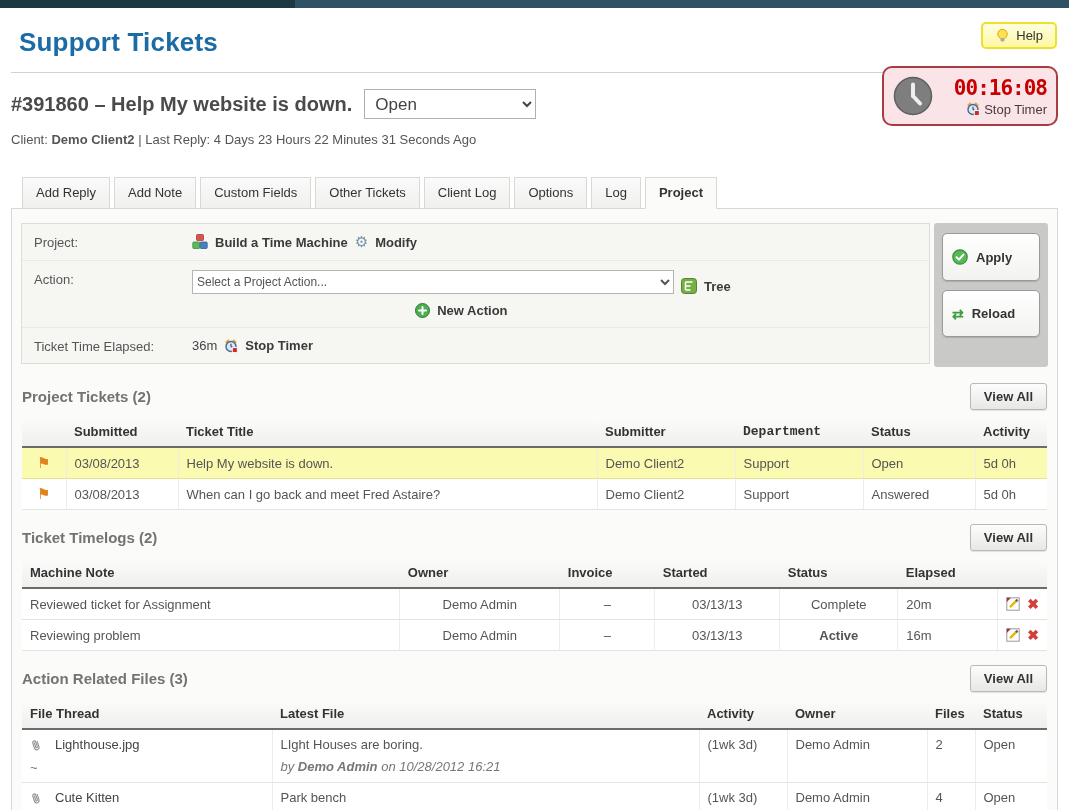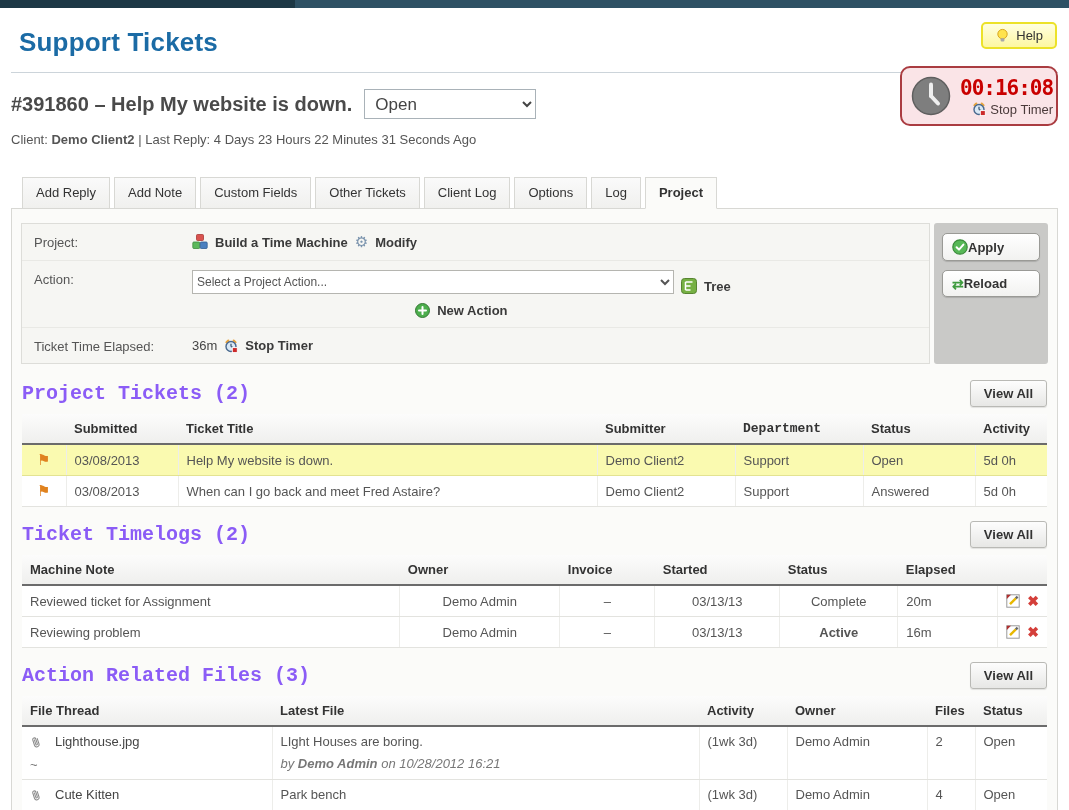--- a/index.html
+++ b/index.html
@@ -26,21 +26,21 @@
   .ticket-row { display:flex; align-items:center; gap:12px; margin-top:16px; }
   h2.ticket-title { margin:0; font-size:20px; font-weight:bold; color:#4a4a4a; }
   select.status-select { width:172px; height:30px; font-size:17px; color:#444;
     border:1px solid #a9b2b8; background:#fff; padding:1px 6px;
     font-family:"Liberation Sans", sans-serif; }
 
   .client-line { margin-top:13px; font-size:13px; color:#555; }
   .client-line .b { font-weight:bold; }
 
   
-  .timer-box { position:absolute; right:11px; top:58px; width:158px; height:60px;
+  .timer-box { position:absolute; right:11px; top:58px; width:176px; height:60px;
     background:#fae4e7; border:2px solid #aa3c41; border-radius:10px;
     display:flex; align-items:center; padding:5px 9px; gap:9px; }
   .timer-right { display:flex; flex-direction:column; align-items:flex-end; flex:1; }
   .timer-time { font-size:21px; font-weight:bold; color:#c90000; font-family:"DejaVu Sans Mono", monospace; letter-spacing:-1px; }
   .stop-link { display:flex; align-items:center; gap:4px; font-size:13px; color:#4a3a3a; cursor:pointer; margin-top:2px; }
 
   
   .tabs { display:flex; gap:4px; margin-top:30px; padding-left:11px; position:relative; z-index:2; }
   .tab { padding:7px 13px 8px; background:linear-gradient(#fafafa,#f0f0ee); border:1px solid #d8d8d4;
     font-size:13px; color:#333; cursor:pointer; margin-bottom:-1px; }
@@ -57,28 +57,28 @@
   .form-row:last-child { border-bottom:none; }
   .form-label { width:158px; flex:0 0 158px; color:#555; padding-top:2px; }
   .form-value { display:flex; align-items:center; gap:7px; color:#444; flex-wrap:wrap; }
   .form-value .link { font-weight:bold; color:#3a3a3a; cursor:pointer; }
   .action-col { display:flex; flex-direction:column; gap:9px; }
   .action-line { display:flex; align-items:flex-end; gap:7px; }
   select.action-select { width:482px; height:24px; font-size:12px; color:#555;
     border:1px solid #b5b5b0; background:#fff; font-family:"Liberation Sans", sans-serif; }
   .side-box { width:114px; flex:0 0 114px; background:#c9c9c7; border-radius:3px;
     padding:10px 8px 30px; display:flex; flex-direction:column; gap:9px; align-self:stretch; }
-  .side-btn { display:flex; align-items:center; background:linear-gradient(#fff,#f2f2f0);
-    border:1px solid #9a9a96; border-radius:5px; padding:5px 9px; font-weight:bold; font-size:13px;
+  .side-btn { display:flex; align-items:center; gap:8px; background:linear-gradient(#fff,#f2f2f0);
+    border:1px solid #9a9a96; border-radius:5px; padding:15px 9px; font-weight:bold; font-size:13px;
     color:#333; cursor:pointer; box-shadow:0 1px 1px rgba(0,0,0,.15); }
   .reload-glyph { color:#3f9b3f; font-weight:bold; font-size:14px; line-height:1; }
 
   
   .section-head { display:flex; justify-content:space-between; align-items:center; margin:16px 10px 7px; }
-  .section-title { font-size:20px; font-weight:bold; color:#8b5cf6;font-family:Liberation Mono, monospace; }
+  .section-title { font-size:15px; font-weight:bold; color:#737373; }
   .viewall-btn { background:linear-gradient(#fdfdfd,#e7e7e5); border:1px solid #b9b9b5; border-radius:3px;
     padding:5px 13px; font-size:13px; font-weight:bold; color:#333; cursor:pointer;
     box-shadow:0 1px 1px rgba(0,0,0,.1); }
 
   table.grid { width:calc(100% - 20px); margin:0 10px; border-collapse:collapse; font-size:13px; background:#fff; }
   table.grid thead th { text-align:left; font-weight:bold; color:#333; padding:7px 8px;
     background:linear-gradient(#fcfcfc,#efefed); border-bottom:2px solid #6b6b6b; }
   table.grid td { padding:7px 8px; color:#555; border-bottom:1px solid #e3e3df; border-left:1px solid #ededea; background:#fff; }
   table.grid td:first-child { border-left:none; }
   tr.hl td { background:#fafab0; border-bottom:1px solid #e3e392; border-top:1px solid #e3e392; }

